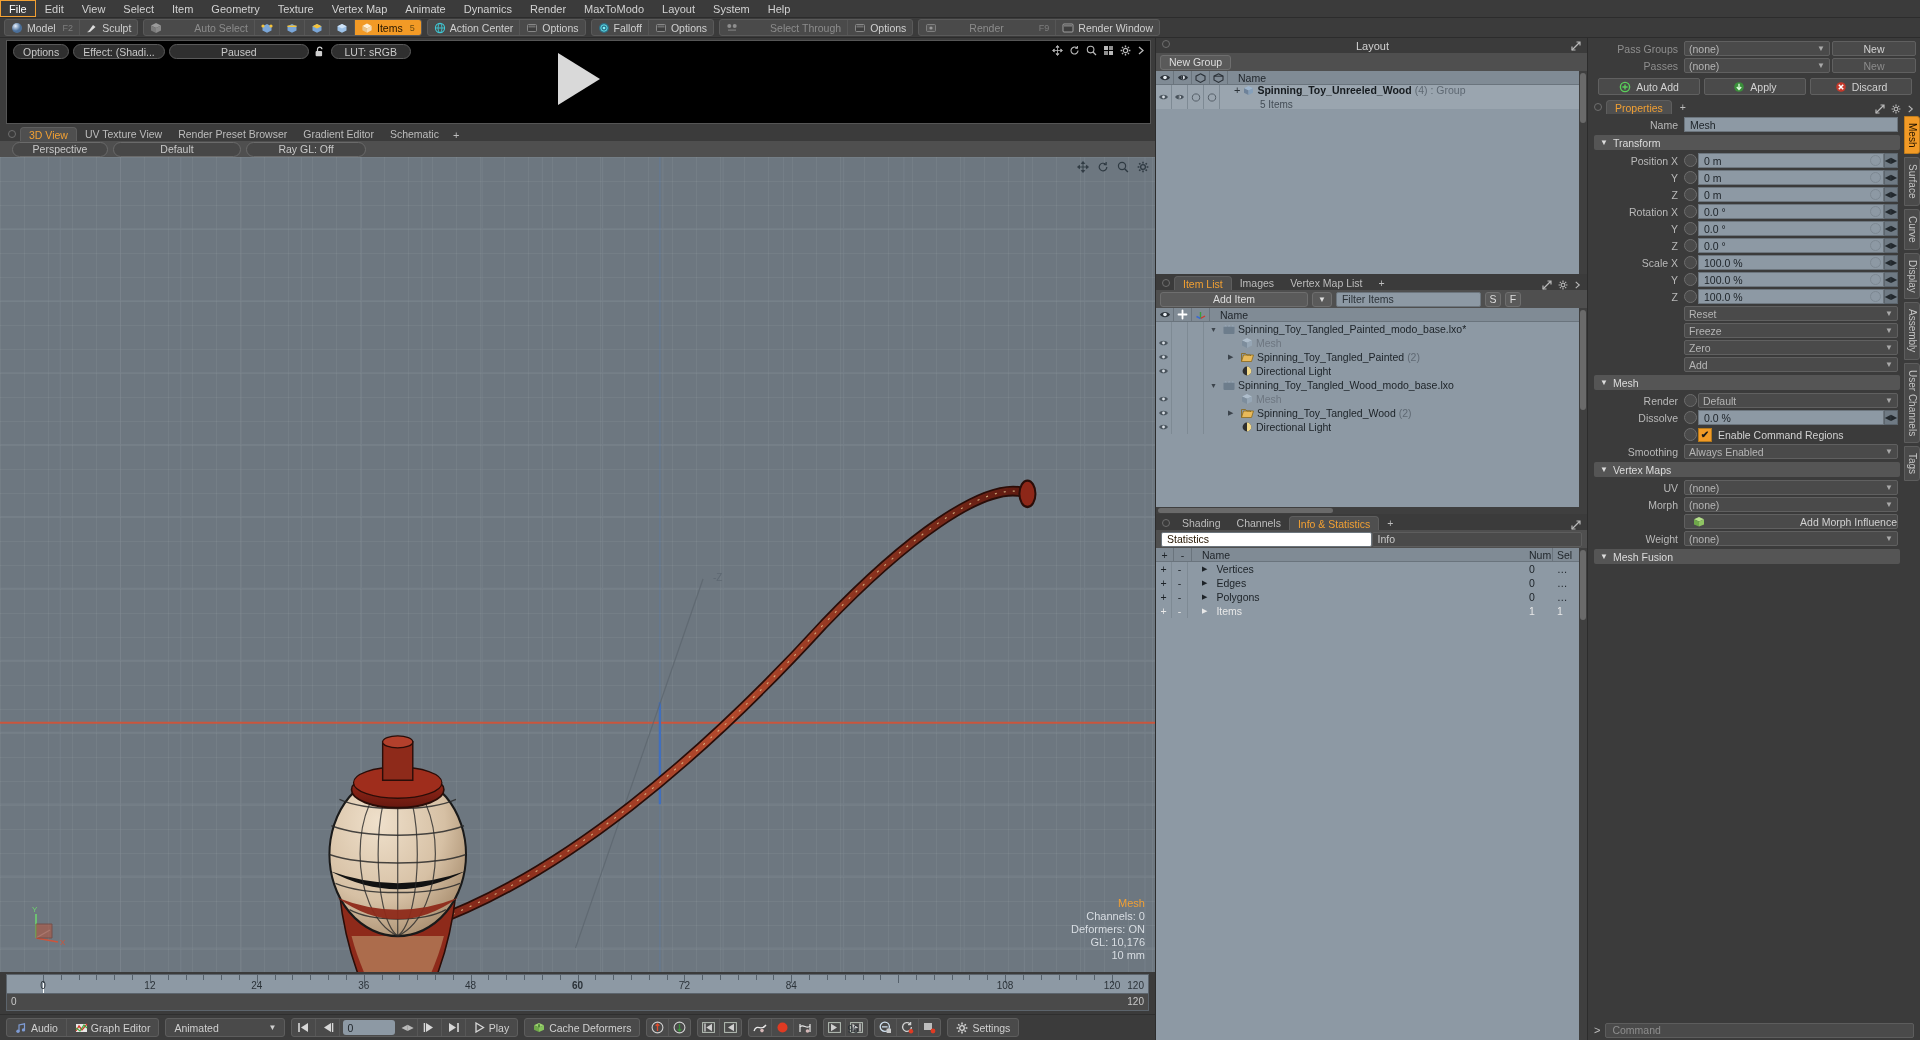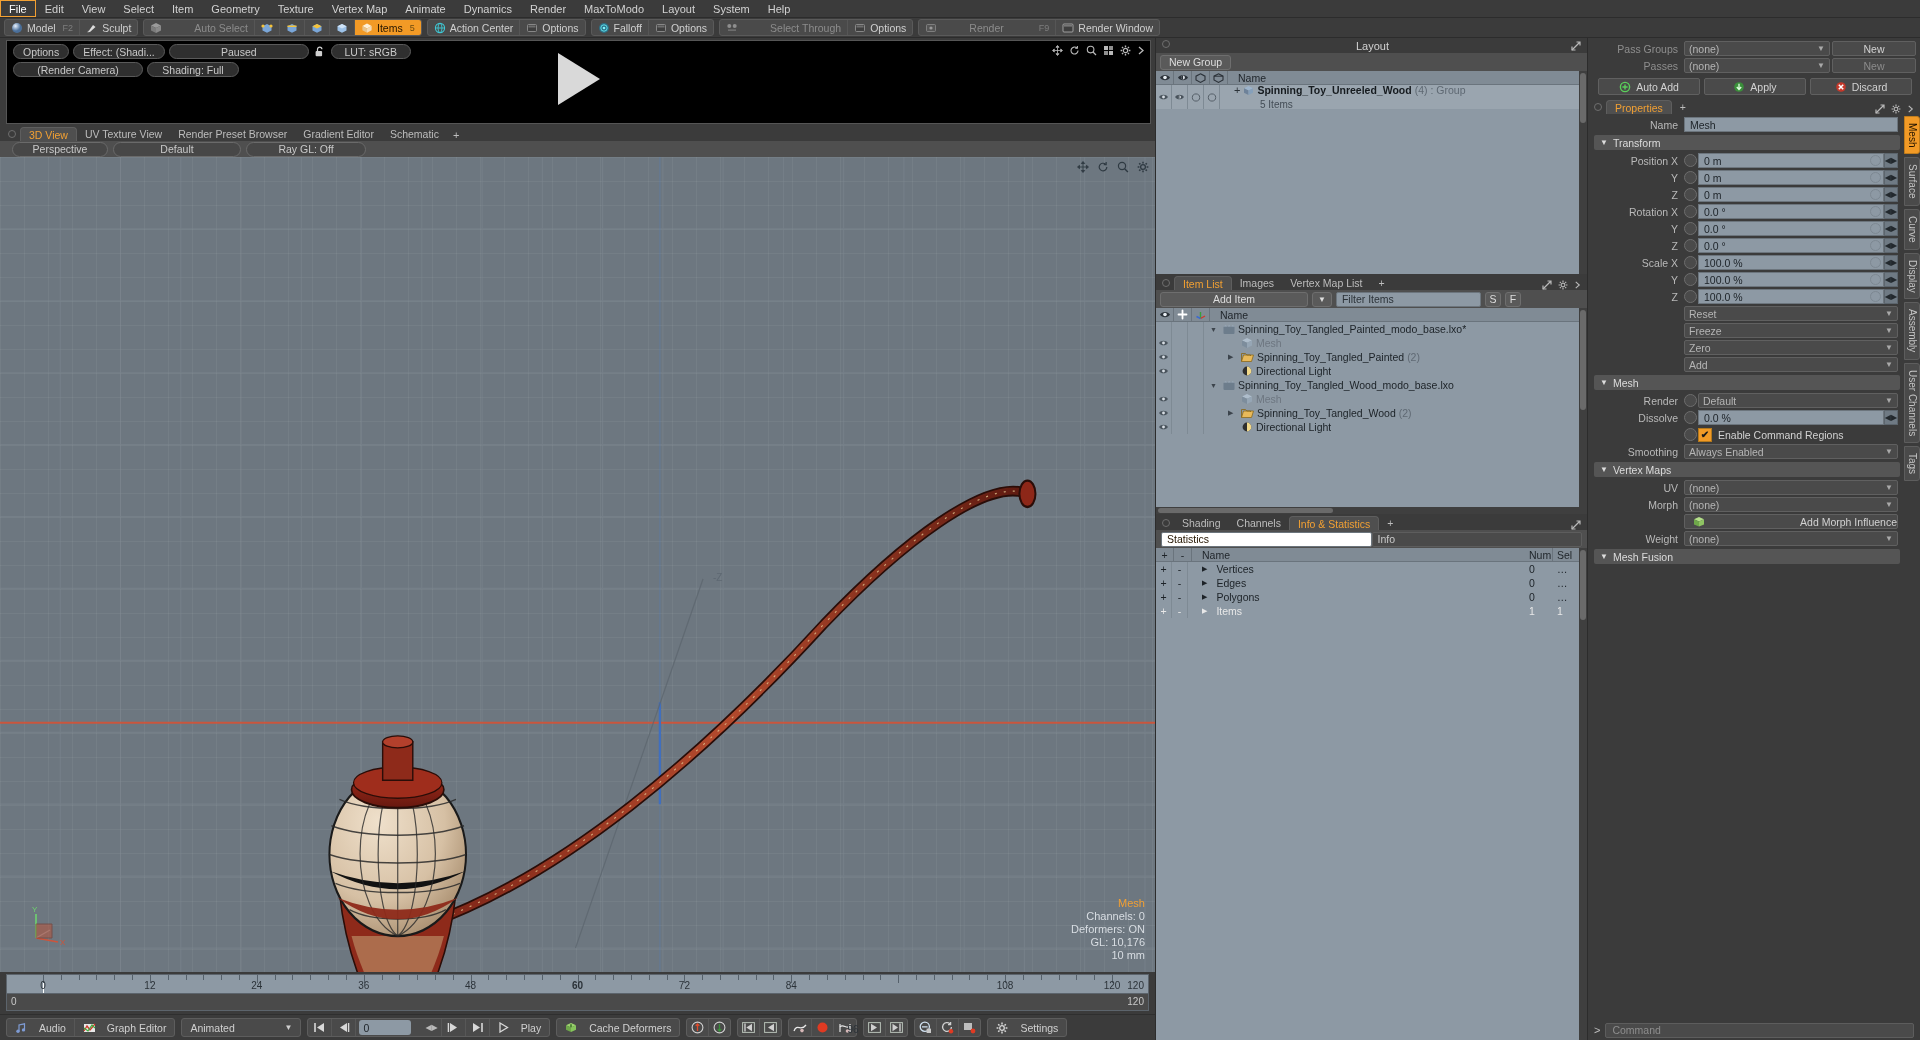--- a/index.html
+++ b/index.html
@@ -105,21 +105,21 @@
   .tl-cursor { position:absolute; top:0; bottom:0; width:1px; background:#fff; }
   .tl-trackval { position:absolute; left:4px; top:2px; font-size:10px; color:#c9c9c9; }
   .tl-endlab { position:absolute; right:4px; top:5px; font-size:10px; color:#2b3238; }
   .tl-endlab2 { position:absolute; right:4px; top:2px; font-size:10px; color:#c9c9c9; }
 
   
   .bottombar { height:26px; background:#3b3b3b; display:flex; align-items:center;
      gap:0; padding:0 6px; flex:0 0 26px; border-top:1px solid #2f2f2f;}
   .bgroup { display:flex; align-items:center; height:19px; background:#4a4a4a;
      border:1px solid #5d5d5d; border-radius:3px; overflow:hidden; margin-right:6px;}
-  .bitem { display:flex;align-items:center;gap:12px;height:28px;padding:0 8px;font-size:10.5px;
+  .bitem { display:flex;align-items:center;gap:4px;height:28px;padding:0 8px;font-size:10.5px;
      color:#d0d0d0; white-space:nowrap;}
   .bitem + .bitem { border-left:1px solid #575757; }
   .numfield { background:#8d99a4; border-radius:3px; height:15px; min-width:52px;
      display:flex;align-items:center; padding:0 4px; color:#20262b; font-size:10.5px;}
 
   
   .panel { display:flex; flex-direction:column; background:#3b3b3b; min-height:0;}
   .panel-head { height:15px; background:#3b3b3b; display:flex; align-items:center;
       padding-left:4px; position:relative; flex:0 0 15px;}
   .panel-title { flex:1 1 auto; text-align:center; font-size:11px; color:#d2d2d2; }
@@ -407,24 +407,20 @@
             <div class="pill">Options</div>
             <div class="pill">Effect: (Shadi...</div>
             <div class="pill" style="min-width:140px">Paused</div>
             <div class="lockico">
               <svg width="12" height="13" viewBox="0 0 12 13">
                   <path d="M3.5 6 V4.3 a2.2 2.2 0 0 1 4.4 0" fill="none" stroke="#cfcfcf" stroke-width="1.2"></path>
                   <rect x="1.6" y="6" width="6.5" height="5.2" rx="1" fill="#cfcfcf"></rect>
                 </svg>
             </div>
             <div class="pill" style="min-width:80px">LUT: sRGB</div>
-          </div>
-          <div class="pv-row">
-            <div class="pill" style="min-width:130px">(Render Camera)</div>
-            <div class="pill" style="min-width:92px">Shading: Full</div>
           </div>
           <div class="play-tri"></div>
           <div class="pv-icons">
             <span>
                 <svg width="11" height="11" viewBox="0 0 11 11">
                   <path d="M5.5 0.5 L7 2.3 H4 Z M5.5 10.5 L4 8.7 H7 Z M0.5 5.5 L2.3 4 V7 Z M10.5 5.5 L8.7 7 V4 Z M5.5 2.5 V8.5 M2.5 5.5 H8.5" stroke="#b9b9b9" fill="#b9b9b9" stroke-width=".8"></path>
                 </svg>
               </span>
             <span>
                 <svg width="11" height="11" viewBox="0 0 11 11">

